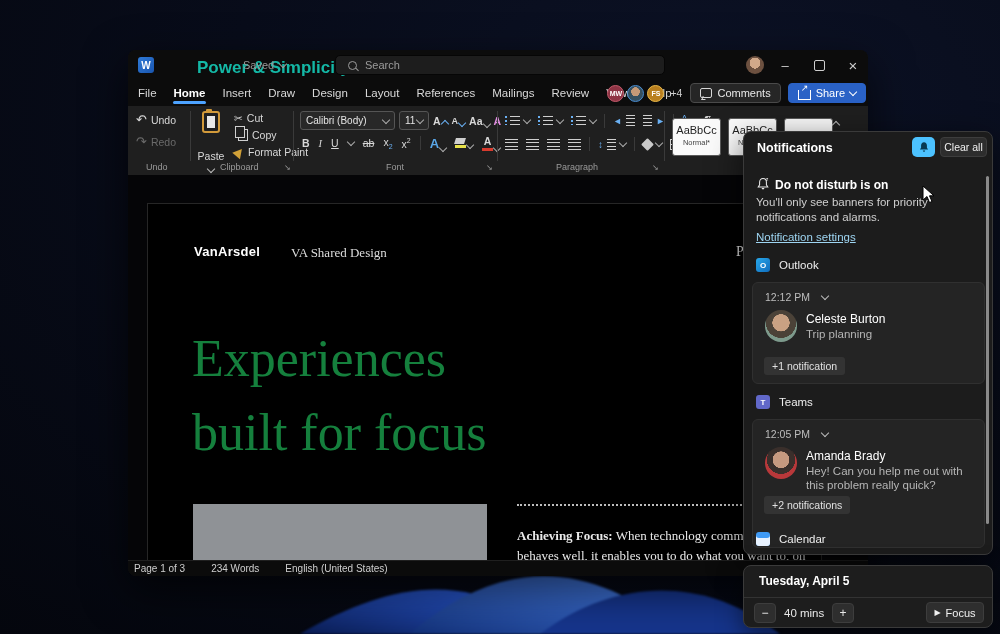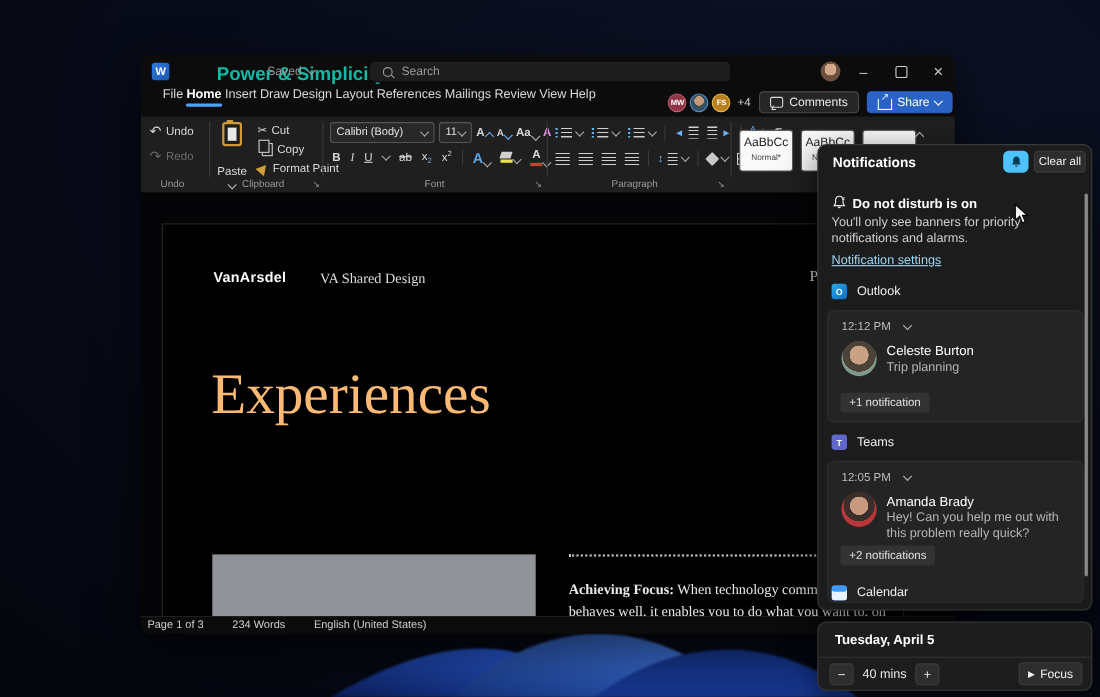--- a/index.html
+++ b/index.html
@@ -24,21 +24,21 @@
              border-radius:5px;display:flex;align-items:center;gap:8px;padding-left:12px;box-sizing:border-box;
              color:#9b9b9b;font-size:11px;}
   .sico{width:7px;height:7px;border:1.4px solid #9b9b9b;border-radius:50%;position:relative;flex:0 0 auto;}
   .sico::after{content:"";position:absolute;left:6px;top:7px;width:4px;height:1.4px;background:#9b9b9b;transform:rotate(45deg);}
   .tb-avatar{position:absolute;left:618px;top:6px;width:18px;height:18px;border-radius:50%;
              background:radial-gradient(circle at 50% 40%, #d2a98a 0 38%, #6d5140 39% 72%, #40342a 100%);}
   .wbtn{position:absolute;top:0;width:34px;height:30px;display:flex;align-items:center;justify-content:center;color:#cfcfcf;font-size:13px;}
   .maxbox{width:9px;height:9px;border:1px solid #cfcfcf;border-radius:2px;}
   
   .menurow{position:absolute;left:0;top:30px;width:100%;height:26px;background:#0c0c0c;}
-  .tabs{position:absolute;left:19px;top:0;height:26px;display:flex;gap:1px;align-items:flex-start;font-size:11.5px;color:#d9d9d9;}
+  .tabs{position:absolute;left:9px;top:0;height:26px;display:flex;gap:15px;align-items:center;font-size:11.5px;color:#d9d9d9;}
   .tab{position:relative;padding:0 1px;cursor:default;}
   .tab.active{color:#fff;font-weight:bold;}
   .tab.active::after{content:"";position:absolute;left:0;right:0;bottom:-5px;height:3px;border-radius:2px;background:#4da3ff;}
   .collab{position:absolute;right:2px;top:3px;height:20px;display:flex;align-items:center;}
   .cav{width:17px;height:17px;border-radius:50%;font-size:7px;font-weight:bold;color:#fff;display:flex;align-items:center;justify-content:center;margin-left:3px;box-sizing:border-box;}
   .cav.mw{background:#8e3444;border:1.5px solid #c25a6b;}
   .cav.ph{background:radial-gradient(circle at 50% 38%, #c79a77 0 36%, #37505f 37% 70%, #2b4a73 100%);border:1.5px solid #4a8fd4;}
   .cav.fs{background:#b97f1e;border:1.5px solid #e8b84a;color:#fff;}
   .plus4{font-size:10.5px;color:#cfcfcf;margin:0 8px 0 6px;}
   .cbtn{height:20px;display:flex;align-items:center;gap:5px;padding:0 9px;border-radius:4px;font-size:11px;color:#e8e8e8;box-sizing:border-box;}
@@ -73,21 +73,21 @@
   .ic-bucket{width:9px;height:9px;background:#c9c9c9;transform:rotate(45deg);border-radius:1px;}
   .stylecard{position:absolute;top:12px;width:47px;height:36px;background:#fafafa;border:1px solid #5a5a5a;border-radius:3px;text-align:center;color:#222;}
   .stylecard .samp{font-size:11px;margin-top:5px;}
   .stylecard .nm{font-size:7.5px;color:#444;margin-top:2px;}
   
   .docarea{position:absolute;left:0;top:125px;width:100%;height:385px;background:#050507;}
   .page{position:absolute;left:19px;top:28px;width:673px;height:357px;background:#000;border:1px solid #262626;overflow:hidden;}
   .brand{position:absolute;left:46px;top:40px;font-size:13px;font-weight:bold;color:#fff;letter-spacing:.3px;}
   .hdrlabel{position:absolute;left:143px;top:41px;font-family:"Liberation Serif",serif;font-size:13px;color:#ddd;}
   .hdrpartial{position:absolute;left:588px;top:40px;font-family:"Liberation Serif",serif;font-size:14px;color:#ddd;}
-  .heading{position:absolute;left:44px;top:118px;font-family:"Liberation Serif",serif;font-size:52px;line-height:74px;color:#fdba74;}
+  .heading{position:absolute;left:44px;top:118px;font-family:"Liberation Serif",serif;font-size:52px;line-height:74px;color:#15803d;}
   .grayrect{position:absolute;left:45px;top:300px;width:294px;height:60px;background:#8f9296;}
   .dotted{position:absolute;left:369px;top:300px;width:304px;border-top:2px dotted #bdbdbd;}
   .bodytxt{position:absolute;left:369px;top:322px;width:340px;font-family:"Liberation Serif",serif;font-size:13px;line-height:20px;color:#e9e9e9;}
   
   .statusbar{position:absolute;left:0;bottom:0;width:100%;height:16px;background:#0b0b0b;border-top:1px solid #1f1f1f;
              display:flex;align-items:center;gap:26px;padding-left:6px;font-size:10px;color:#cfcfcf;box-sizing:border-box;}
   
   #notif{position:absolute;left:743px;top:131px;width:250px;height:424px;background:#1c1c1c;border:1px solid #3a3a3a;
          border-radius:8px;box-shadow:0 10px 34px rgba(0,0,0,.6);box-sizing:border-box;overflow:hidden;color:#fff;}
   .ntitle{position:absolute;left:13px;top:9px;font-size:12.5px;font-weight:bold;color:#ffffff;}
@@ -352,20 +352,21 @@
     <span class="abs" style="left:705px;top:12px;color:#bbb;"><span class="chev up"></span></span>
   </div>
 
   <div class="docarea">
     <div class="page">
       <span class="brand">VanArsdel</span>
       <span class="hdrlabel">VA Shared Design</span>
       <span class="hdrpartial">P</span>
       <div class="heading">
         <div>Experiences</div>
+        <div>built for focus</div>
       </div>
       <div class="grayrect"></div>
       <div class="dotted"></div>
       <div class="bodytxt">
         <span style="font-weight:bold;">Achieving Focus:</span><span> When technology communicates and</span><br>
         <span>behaves well, it enables you to do what you want to, on</span>
       </div>
     </div>
   </div>
 

